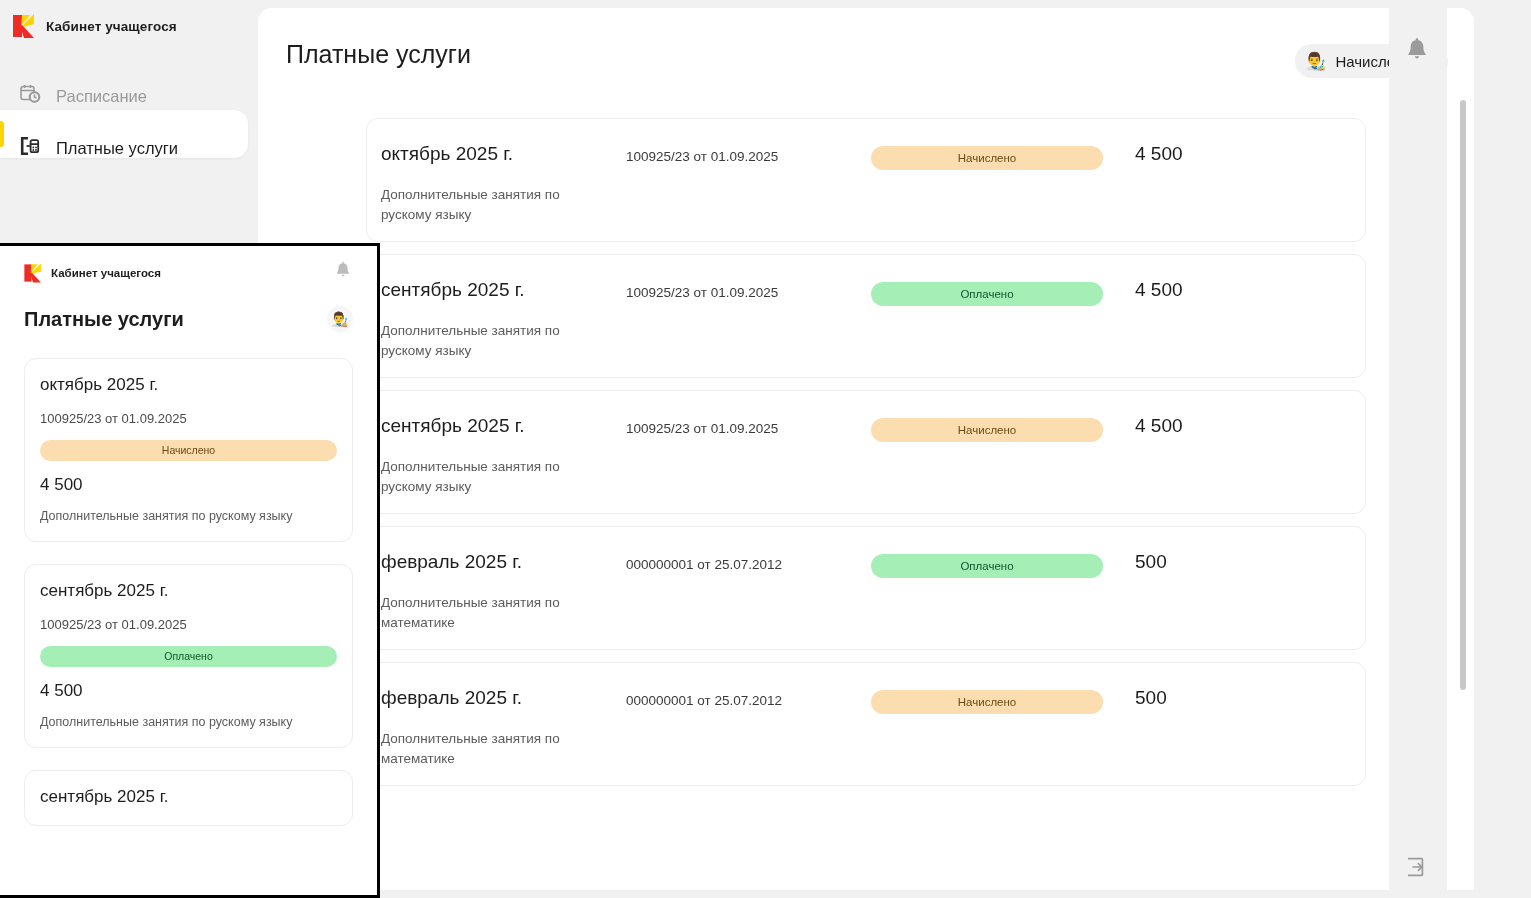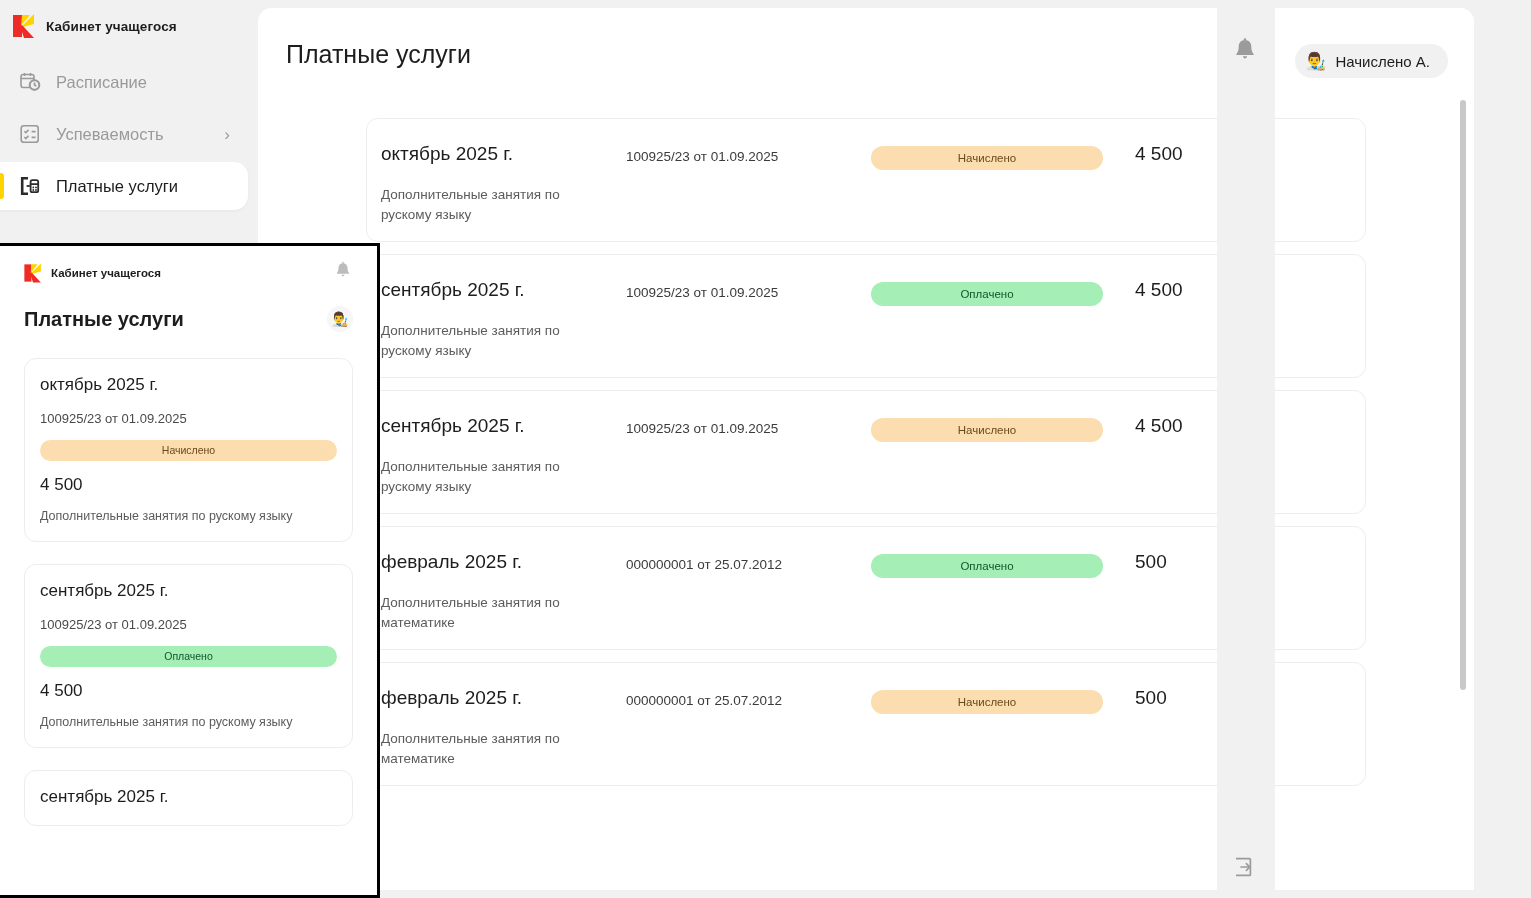--- a/index.html
+++ b/index.html
@@ -2,40 +2,40 @@
 <html lang="ru"><head>
 <meta charset="utf-8">
 <style>
   * { box-sizing: border-box; margin: 0; padding: 0; }
   html, body {
     width: 1531px; height: 898px;
     overflow: hidden;
     font-family: "Liberation Sans", sans-serif;
     background: #f1f1f1;
   }
-  #root { position: relative; width: 1275px; height: 898px; }
+  #root { position: relative; width: 1447px; height: 898px; }
 
   
   .sidebar {
     position: absolute; left: 0; top: 0;
     width: 260px; height: 898px;
     background: #f1f1f1;
   }
   .brand {
     display: flex; align-items: center; gap: 8px;
     padding: 12px 0 0 10px; height: 40px;
   }
   .brand-logo { width: 28px; height: 28px; position: relative; flex: 0 0 auto; }
   .brand-title {
     font-size: 13.5px; font-weight: bold; color: #1d1d1d; letter-spacing: .1px;
   }
   .nav { margin-top: 18px; }
   .nav-item {
     position: relative;
-    display: flex; align-items: center; gap: 14px;
+    display: flex; align-items: flex-end; gap: 14px;
     height: 48px; margin: 4px 12px 4px 0;
     padding-left: 18px;
     border-radius: 0 12px 12px 0;
     color: #9a9a9a; font-size: 16.5px;
     cursor: pointer;
   }
   .nav-item .nav-ico { width: 24px; height: 24px; flex: 0 0 auto; display:block; }
   .nav-item.active {
     background: #ffffff; color: #1d1d1d;
     border-radius: 0 14px 14px 0;
@@ -176,30 +176,20 @@
             <rect x="3" y="4.5" width="13" height="13" rx="2.2"></rect>
               <path d="M6.5 3v3M12.5 3v3M3 8.5h13"></path>
             <circle cx="16.5" cy="15" r="5" fill="#f1f1f1"></circle>
               <circle cx="16.5" cy="15" r="4.6"></circle>
               <path d="M16.5 12.6V15l1.8 1.2"></path>
           </svg>
         </span>
         <span>Расписание</span>
       </div>
 
-      <div class="nav-item">
-        <span class="nav-ico">
-          <svg width="24" height="24" viewBox="0 0 24 24" fill="none" stroke="#9a9a9a" stroke-width="1.6">
-            <rect x="3.2" y="3.8" width="17" height="16.5" rx="2.6"></rect>
-            <path d="M6.4 9.2l1.5 1.5 2.6-2.8M6.4 15l1.5 1.5 2.6-2.8M13.6 9.6h4M13.6 15.4h4"></path>
-          </svg>
-        </span>
-        <span>Успеваемость</span>
-        <span class="nav-chevron">›</span>
-      </div>
 
       <div class="nav-item active">
         <span class="nav-ico">
           <svg width="24" height="24" viewBox="0 0 24 24" fill="none" stroke="#2b2b2b" stroke-width="1.8">
             <path d="M10 4.2H4.2v15.6H10" stroke-width="2.6"></path>
             <path d="M8.6 12h3.2"></path>
             <rect x="12.6" y="6.2" width="7.6" height="12" rx="1.8"></rect>
             <path d="M12.6 10.2h7.6M15.3 13.4h.01M18 13.4h.01M15.3 16h.01M18 16h.01" stroke-linecap="round"></path>
           </svg>
         </span>

